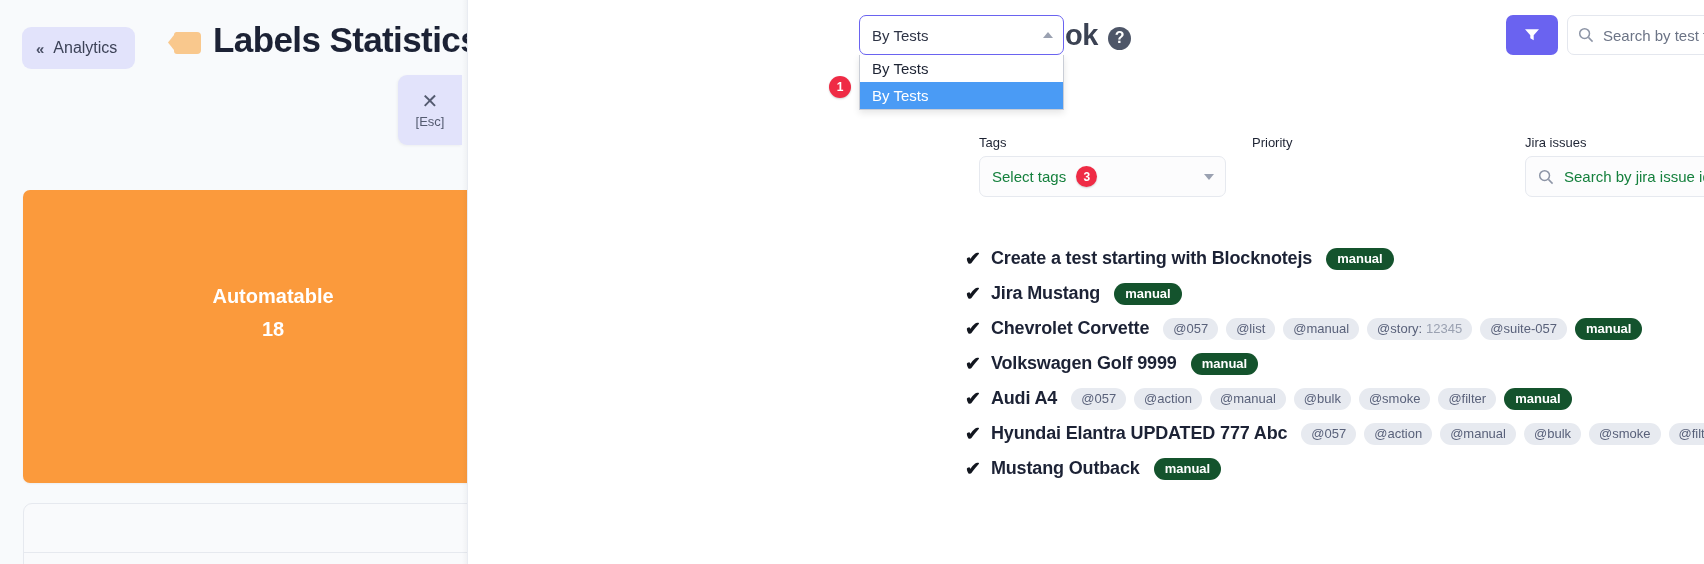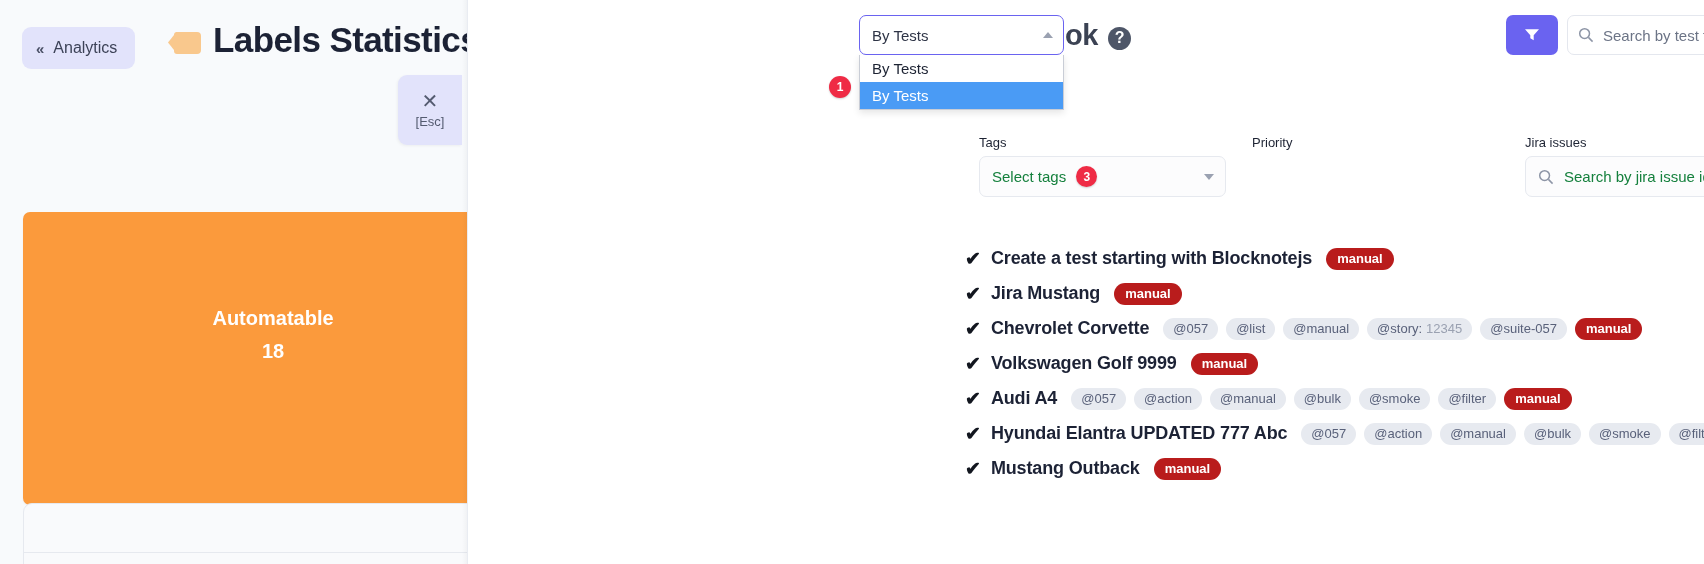--- a/index.html
+++ b/index.html
@@ -52,21 +52,21 @@
     border-radius: 4px 0 0 4px;
     clip-path: polygon(55% 0, 100% 0, 100% 100%, 55% 100%, 0 50%);
   }
   .tag-hole {
     position: absolute; left: 8px; top: 8.5px;
     width: 5px; height: 5px; border-radius: 50%;
     background: #fdf1e1; border: 1px solid #e8b277;
   }
 
   .orange-card {
-    position: absolute; left: 23px; top: 212px;
+    position: absolute; left: 23px; top: 190px;
     width: 500px; height: 293px;
     background: #fb9a3c; border-radius: 7px;
     box-shadow: 0 1px 2px rgba(0,0,0,0.05);
   }
   .orange-label {
     position: absolute; right: 0px; top: 90px;
     width: 100%; text-align: center;
     color: #ffffff; font-size: 20px; font-weight: 700;
     line-height: 33px;
   }
@@ -221,21 +221,21 @@
   }
   .chips { display: flex; align-items: center; gap: 8px; margin-left: 4px; }
   .chip {
     background: #e7eaf0; color: #59617a;
     border-radius: 11px; height: 22px;
     padding: 0 10px; font-size: 13px;
     display: flex; align-items: center; gap: 4px;
   }
   .chip .cv { color: #9aa1b1; }
   .chip-manual {
-    background: #b91c1c; color: #ffffff;
+    background: #14532d; color: #ffffff;
     border-radius: 11px; height: 22px;
     padding: 0 11px; font-size: 13px; font-weight: 600;
     display: flex; align-items: center;
   }
 </style>
 </head>
 <body>
 
 <div id="app">
 

